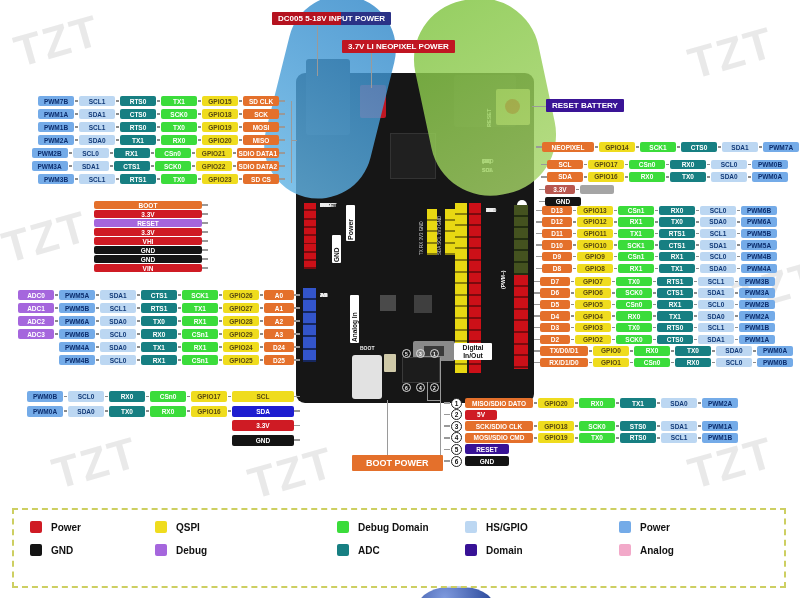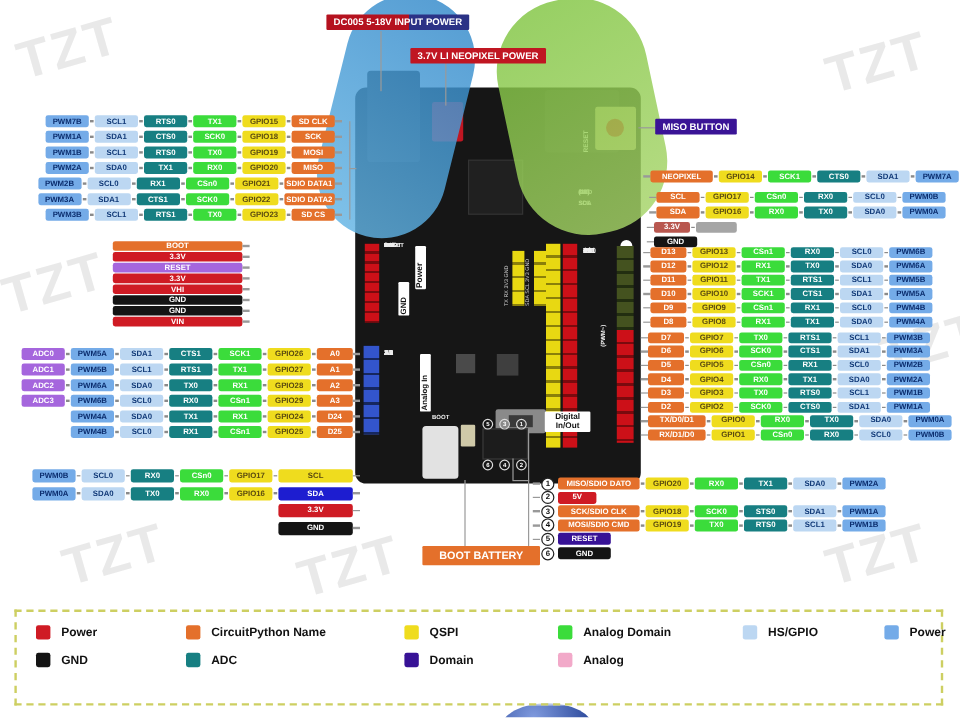--- a/index.html
+++ b/index.html
@@ -167,22 +167,22 @@
   <div class="hline" style="left:532px;top:106px;width:14px;"></div>
   <div class="vline" style="left:387px;top:400px;height:56px;"></div>
   <div class="vline" style="left:291px;top:101px;height:82px;"></div>
   <div class="hline" style="left:291px;top:140px;width:6px;"></div>
   <div class="vline" style="left:440px;top:358px;height:102px;"></div>
   <div class="vline" style="left:427px;top:382px;height:18px;"></div>
   <div class="hline" style="left:427px;top:400px;width:14px;"></div>
 
   <div class="badge" id="badge-input" style="left:272px;top:12px;">DC005 5-18V INPUT POWER</div>
   <div class="badge" id="badge-batt" style="left:342px;top:40px;">3.7V LI NEOPIXEL POWER</div>
-  <div class="badge" id="badge-reset" style="left:546px;top:99px;">MISO BUTTON</div>
-  <div class="badge" id="badge-boot" style="left:352px;top:455px;">BOOT BATTERY</div>
+  <div class="badge" id="badge-reset" style="left:546px;top:99px;">RESET BATTERY</div>
+  <div class="badge" id="badge-boot" style="left:352px;top:455px;">BOOT POWER</div>
 
   <div id="blocks">
       <div class="block" style="top: 96px; right: 515px;">
         <div class="prow r" style="top: 0px; height: 10px;">
           <span class="chip" style="background: rgb(116, 171, 232); color: rgb(11, 45, 110); min-width: 36px; height: 10px;">PWM7B</span>
           <span class="dash"></span>
           <span class="chip" style="background: rgb(188, 215, 242); color: rgb(18, 58, 120); min-width: 36px; height: 10px;">SCL1</span>
           <span class="dash"></span>
           <span class="chip" style="background: rgb(23, 127, 130); color: rgb(255, 255, 255); min-width: 36px; height: 10px;">RTS0</span>
           <span class="dash"></span>
@@ -716,46 +716,46 @@
       </div>
     </div>
 
   <div id="legend">
       <div class="legrow">
         <div class="legitem">
           <span class="sw" style="background: rgb(207, 27, 36);"></span>
           <span>Power</span>
         </div>
         <div class="legitem">
-          <span class="sw" style="background: rgb(228, 112, 43);"></span>
-          <span>CircuitPython Name</span>
-        </div>
-        <div class="legitem">
           <span class="sw" style="background: rgb(239, 220, 30);"></span>
           <span>QSPI</span>
         </div>
         <div class="legitem">
           <span class="sw" style="background: rgb(59, 220, 59);"></span>
-          <span>Analog Domain</span>
+          <span>Debug Domain</span>
         </div>
         <div class="legitem">
           <span class="sw" style="background: rgb(188, 215, 242);"></span>
           <span>HS/GPIO</span>
         </div>
         <div class="legitem">
           <span class="sw" style="background: rgb(116, 171, 232);"></span>
           <span>Power</span>
         </div>
       </div>
       <div class="legrow">
         <div class="legitem">
           <span class="sw" style="background: rgb(20, 20, 20);"></span>
           <span>GND</span>
         </div>
         <div class="legitem">
+          <span class="sw" style="background: rgb(165, 102, 221);"></span>
+          <span>Debug</span>
+        </div>
+        <div class="legitem">
           <span class="sw" style="background: rgb(23, 127, 130);"></span>
           <span>ADC</span>
         </div>
         <div class="legitem">
           <span class="sw" style="background: rgb(55, 18, 150);"></span>
           <span>Domain</span>
         </div>
         <div class="legitem">
           <span class="sw" style="background: rgb(242, 169, 201);"></span>
           <span>Analog</span>

